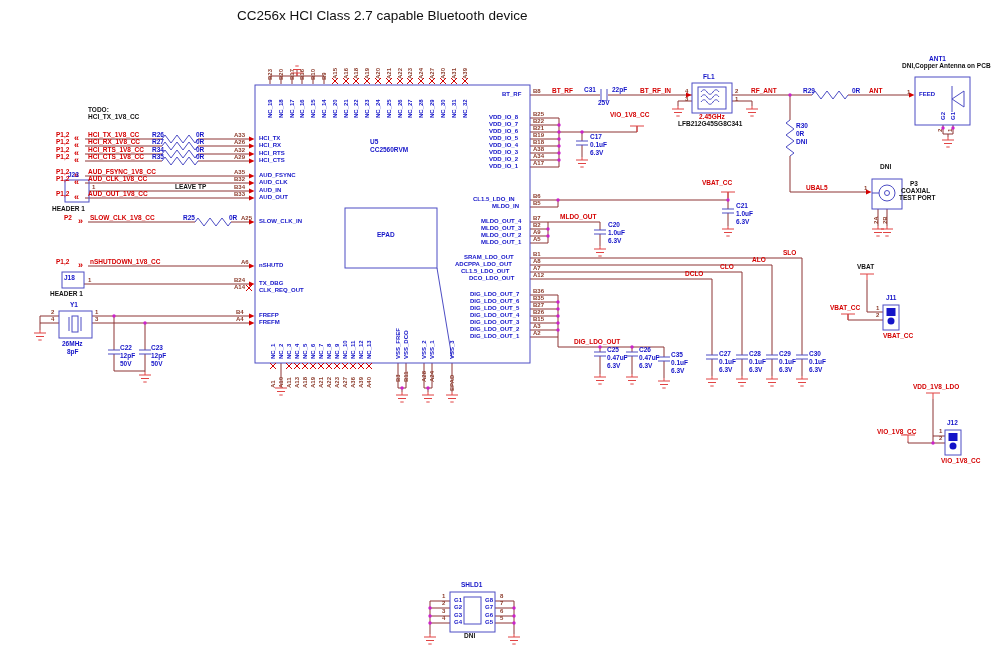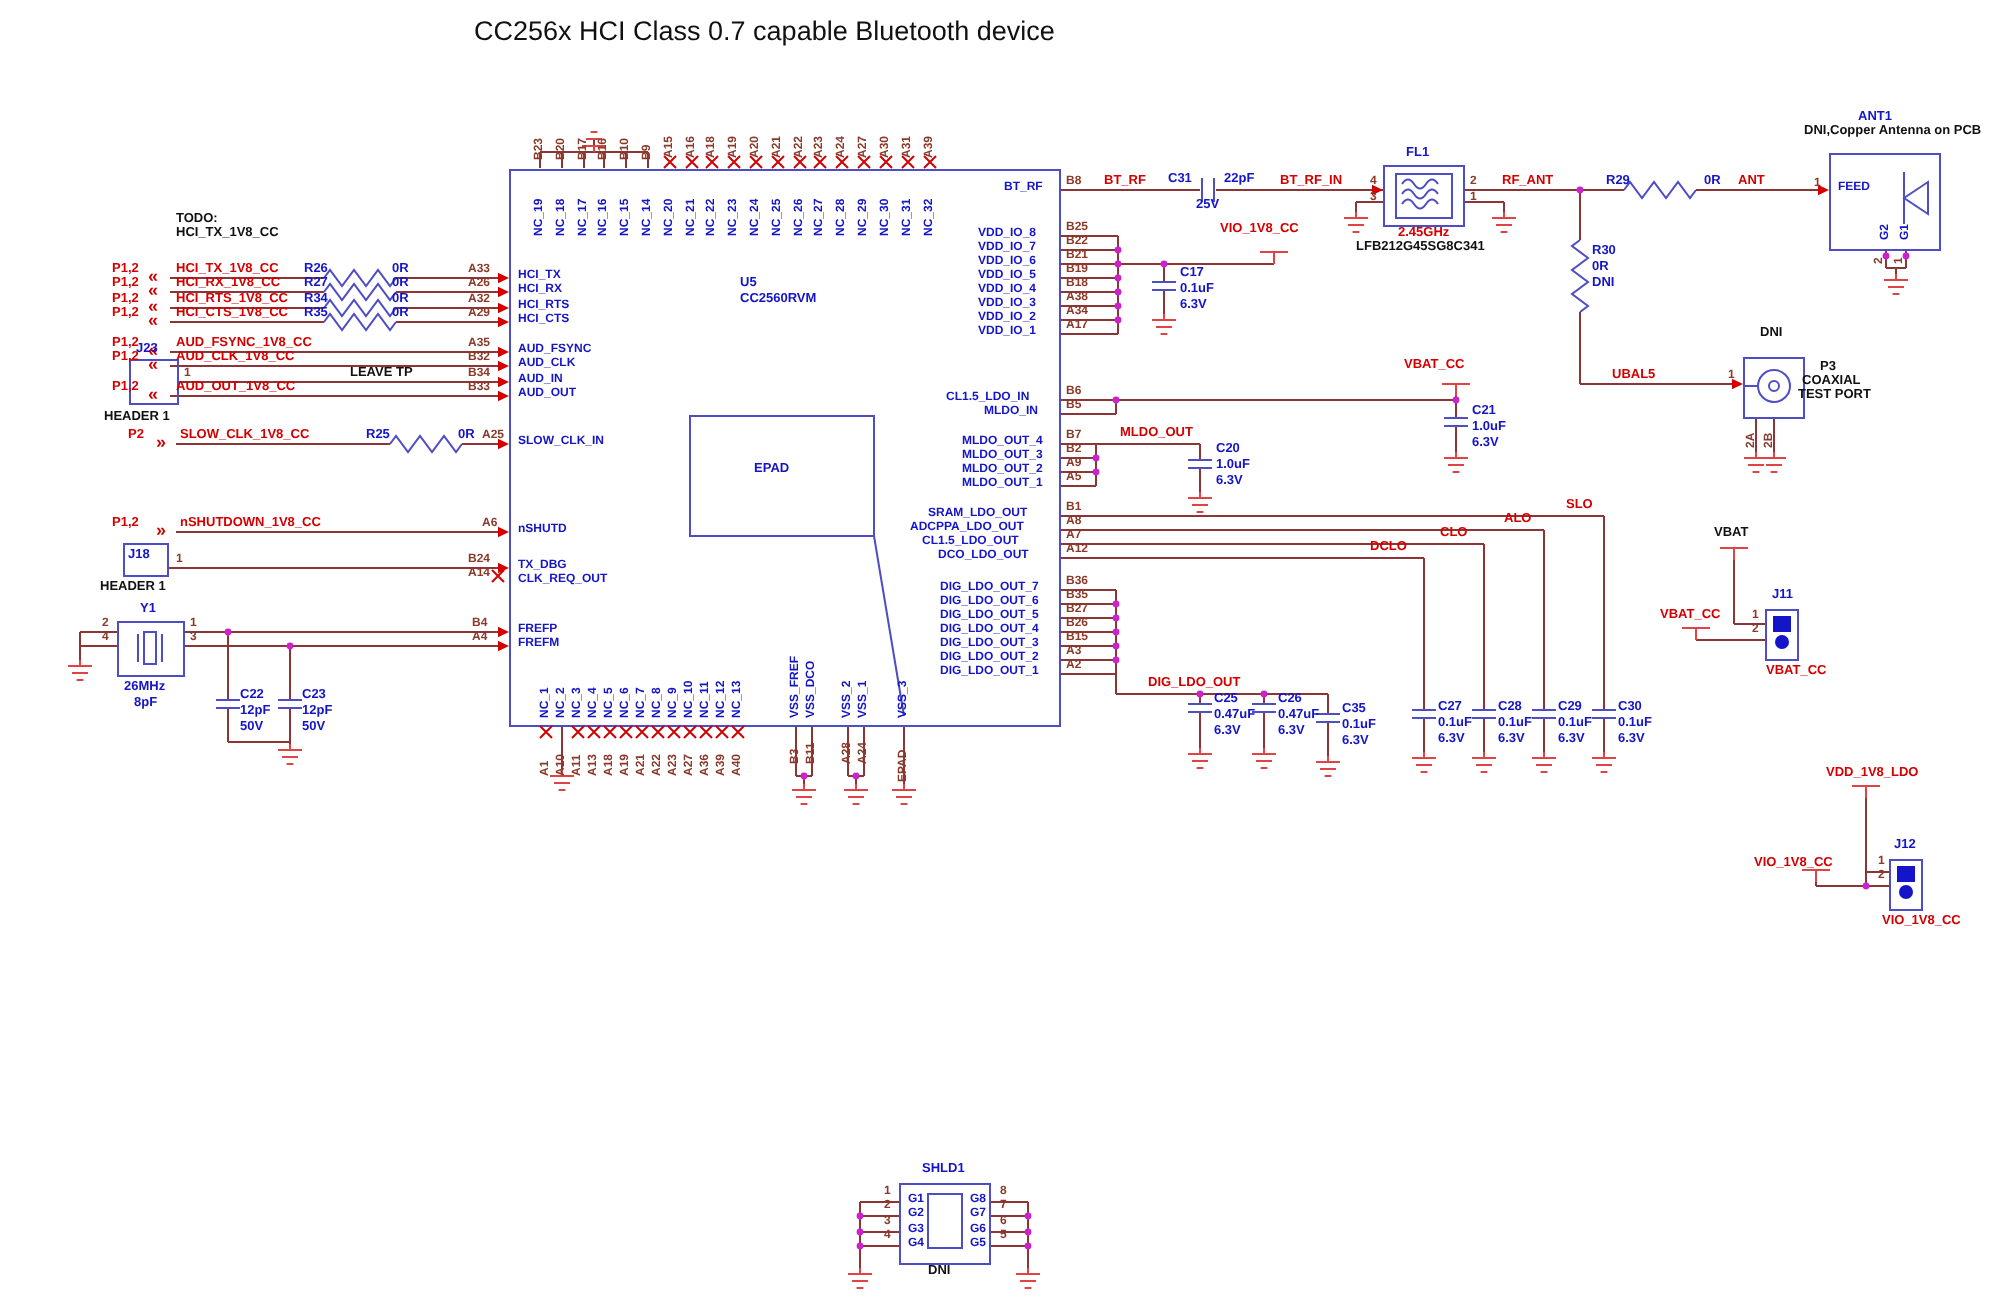--- a/index.html
+++ b/index.html
@@ -146,21 +146,21 @@
         <use href="#x" x="345" y="366"></use>
       <use href="#x" x="353" y="366"></use>
         <use href="#x" x="361" y="366"></use>
         <use href="#x" x="369" y="366"></use>
       <use href="#x" x="249" y="288"></use>
     </g>
 
     <path stroke="#cc22cc" stroke-width="3.4" stroke-linecap="round" d="M559 125h.01M559 132h.01M559 139h.01M559 146h.01M559 153h.01M559 160h.01M582 132h.01M558 200h.01M728 200h.01M548 229h.01M548 236h.01M558 302h.01M558 309h.01M558 316h.01M558 323h.01M558 330h.01M600 347h.01M632 347h.01M114 316h.01M145 323h.01M790 95h.01M943 128h.01M953 128h.01M430 608h.01M430 616h.01M430 623h.01M514 608h.01M514 616h.01M514 623h.01M402 388h.01M428 388h.01M933 443h.01"></path>
   </svg>
 
-  <div class="lb tt" style="left:237px;top:9px;">CC256x HCI Class 0.7 capable Bluetooth device</div>
+  <div class="lb tt" style="left:237px;top:9px;">CC256x HCI Class 2.7 capable Bluetooth device</div>
 
   <div id="labels">
       <span class="lb bk" style="left: 88px; top: 107px;">TODO:</span>
       <span class="lb bk" style="left: 88px; top: 114px;">HCI_TX_1V8_CC</span>
       <span class="lb nt" style="left: 56px; top: 132px;">P1,2</span>
       <span class="lb nt" style="left: 56px; top: 139px;">P1,2</span>
       <span class="lb nt" style="left: 56px; top: 147px;">P1,2</span>
       <span class="lb nt" style="left: 56px; top: 154px;">P1,2</span>
       <span class="lb ch" style="left: 74px; top: 134px;">«</span>
       <span class="lb ch" style="left: 74px; top: 141px;">«</span>

